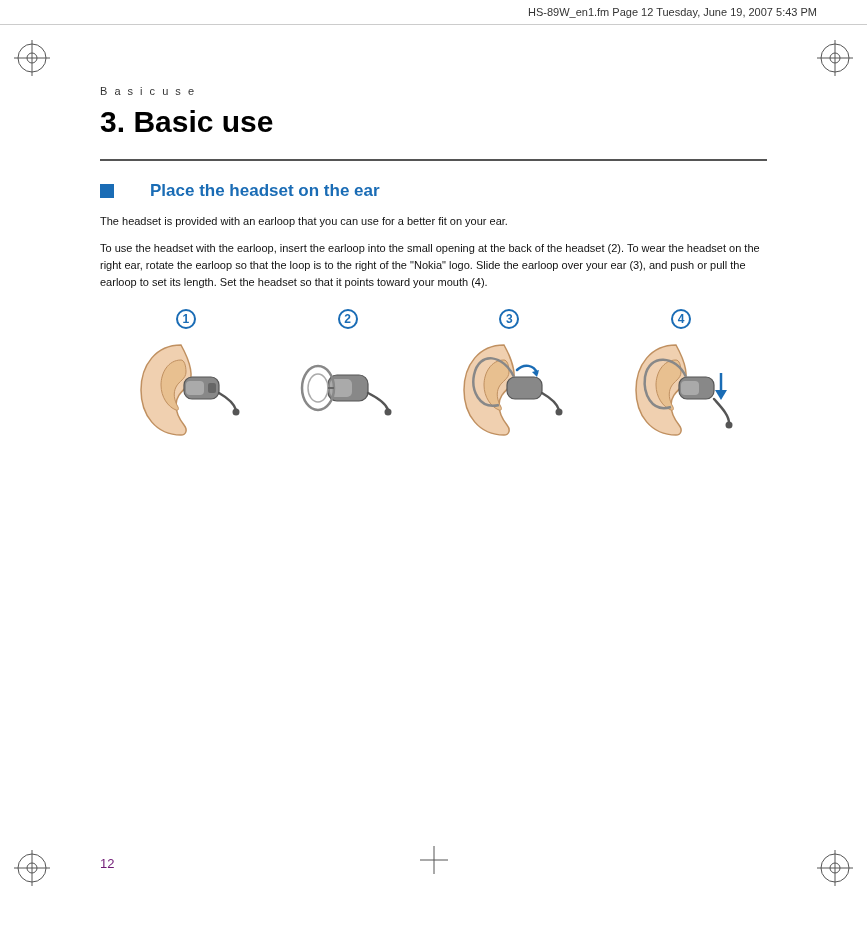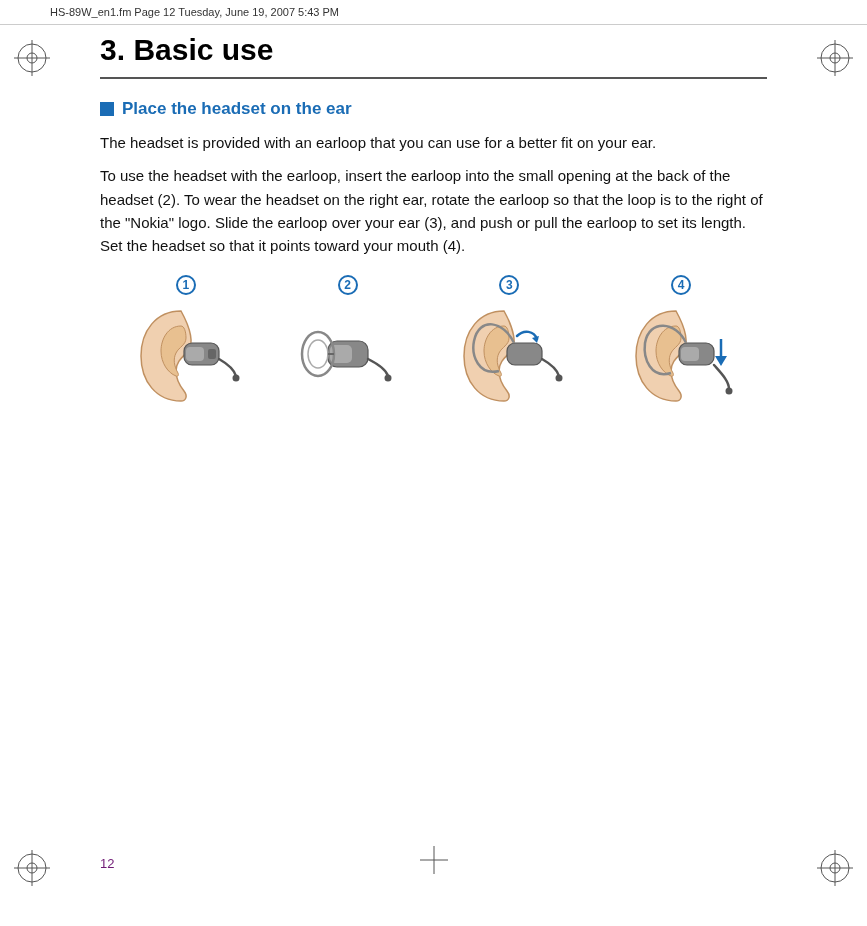--- a/index.html
+++ b/index.html
@@ -19,21 +19,21 @@
       background: #fff;
       position: relative;
     }
 
     
     .top-bar {
       width: 100%;
       border-bottom: 1px solid #ccc;
       padding: 6px 50px;
       display: flex;
-      justify-content: flex-start;
+      justify-content: flex-end;
       align-items: center;
       font-size: 11px;
       color: #333;
       font-family: Arial, sans-serif;
     }
 
     
     .corner-mark {
       position: absolute;
       width: 36px;
@@ -62,21 +62,21 @@
 
     
     .chapter-heading {
       font-family: Arial, sans-serif;
       font-size: 30px;
       font-weight: bold;
       color: #000;
       margin-top: 8px;
       margin-left: 100px;
       margin-right: 100px;
-      padding-bottom: 10px;
+      padding-bottom: 20px;
       border-bottom: 2px solid #555;
     }
 
     
     .content {
       margin: 20px 100px 20px 100px;
     }
 
     
     .section-title {
@@ -92,25 +92,26 @@
       height: 14px;
       background: #1a6cb5;
       flex-shrink: 0;
     }
 
     .section-title-text {
       font-size: 17px;
       font-weight: bold;
       color: #1a6cb5;
       font-family: Arial, sans-serif;
+      margin-left: 28px;
     }
 
     
     .body-text {
-      font-size: 15px;
+      font-size: 11px;
       color: #111;
       line-height: 1.55;
       font-family: Arial, sans-serif;
       margin-bottom: 10px;
     }
 
     
     .page-number {
       position: absolute;
       bottom: 55px;
@@ -188,20 +189,21 @@
   </div>
   <div class="corner-mark corner-br">
     <svg viewBox="0 0 36 36" xmlns="http://www.w3.org/2000/svg">
       <circle cx="18" cy="18" r="14" fill="none" stroke="#555" stroke-width="1"></circle>
       <line x1="18" y1="0" x2="18" y2="36" stroke="#555" stroke-width="1"></line>
       <line x1="0" y1="18" x2="36" y2="18" stroke="#555" stroke-width="1"></line>
       <circle cx="18" cy="18" r="5" fill="none" stroke="#555" stroke-width="1"></circle>
     </svg>
   </div>
 
+  <div class="section-label">B a s i c   u s e</div>
 
   <div class="chapter-heading">
     <span>3.</span>
     <span>Basic use</span>
   </div>
 
   <div class="content">
 
     <div class="section-title">
       <div class="blue-square"></div>

